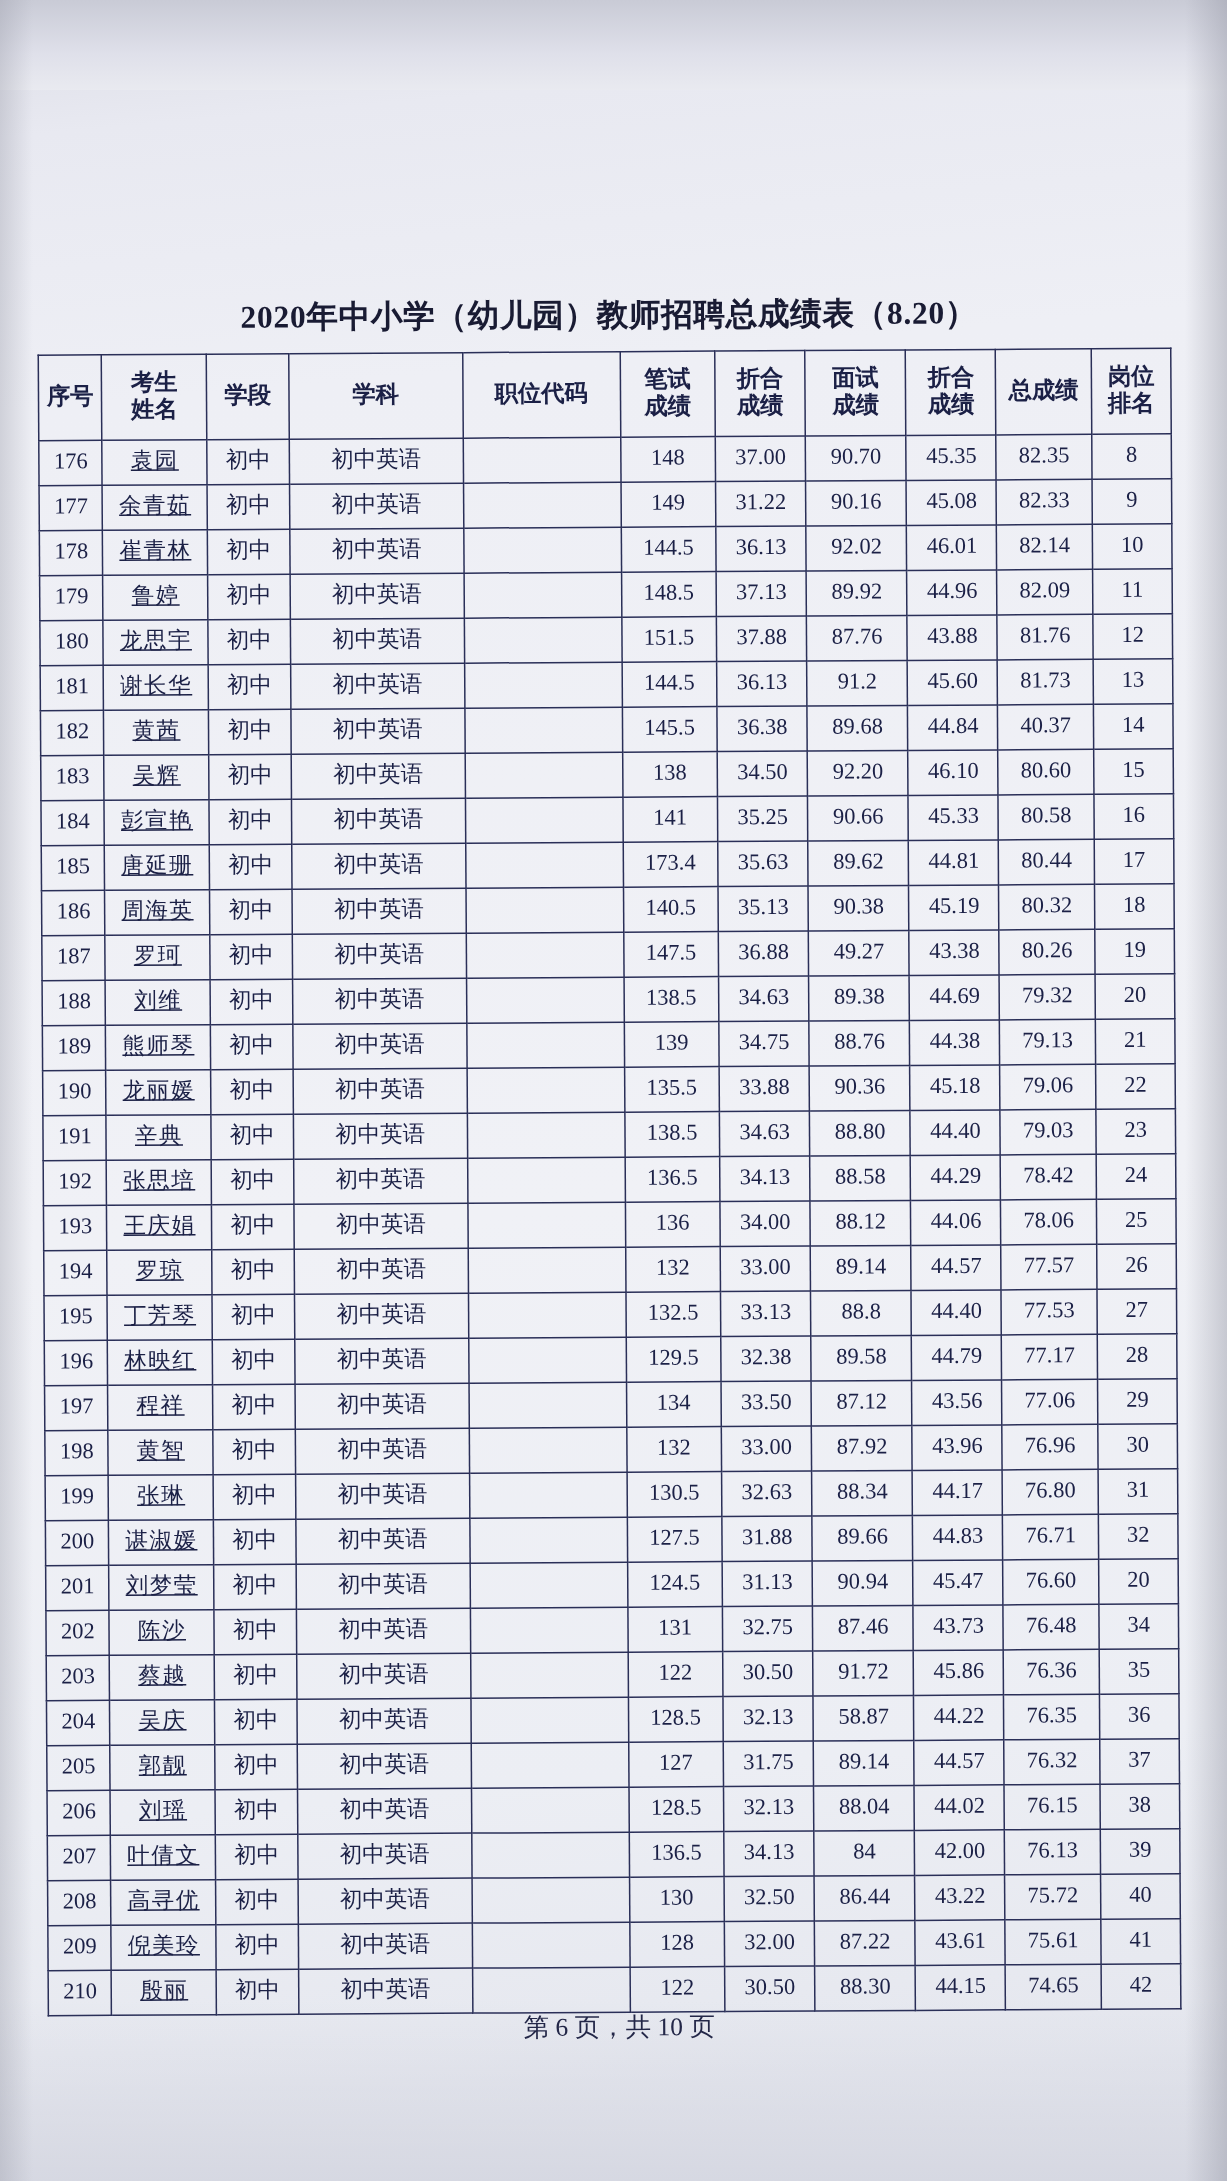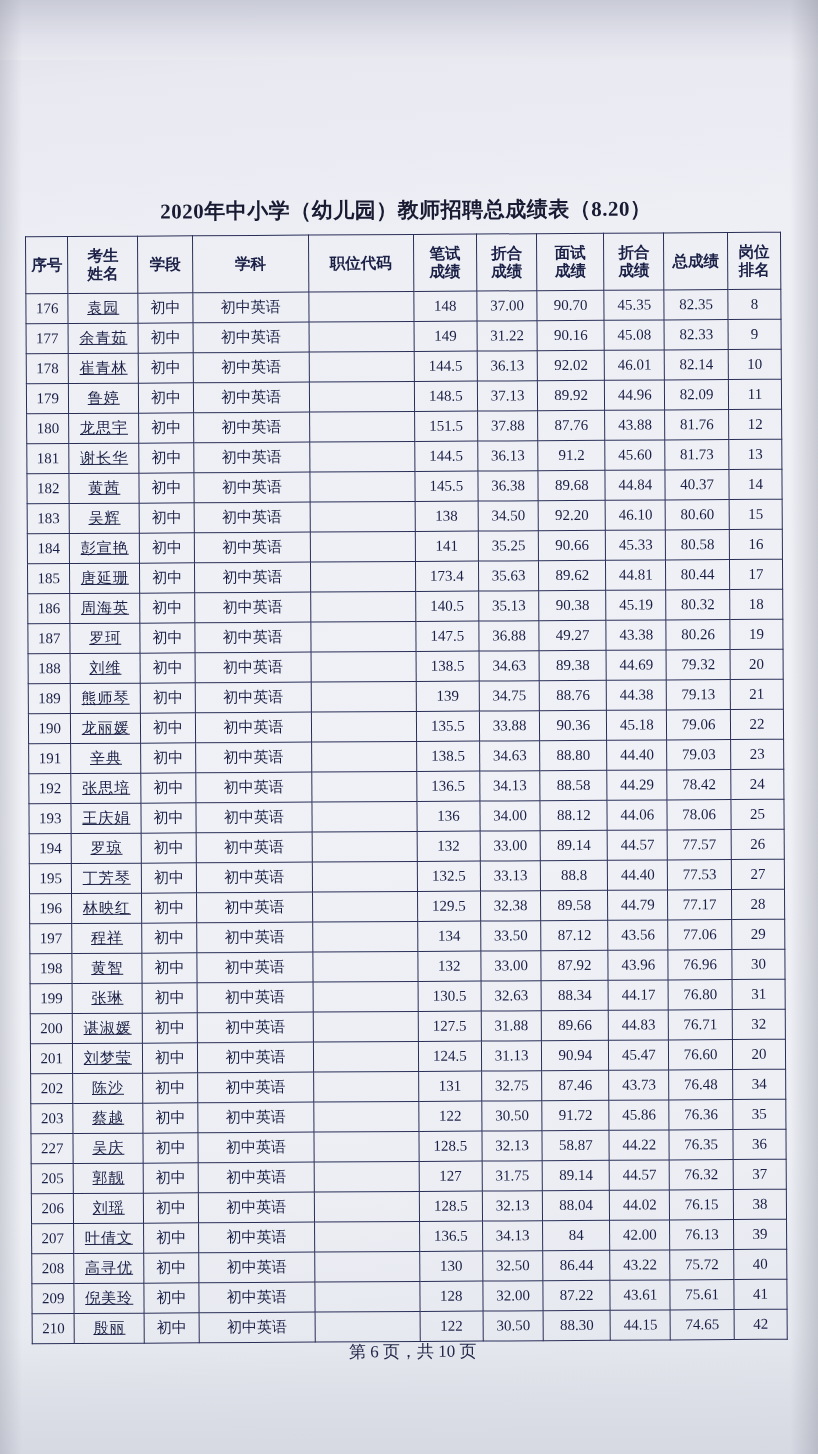--- a/index.html
+++ b/index.html
@@ -545,21 +545,21 @@
           <td>初中英语</td>
           <td></td>
           <td>122</td>
           <td>30.50</td>
           <td>91.72</td>
           <td>45.86</td>
           <td>76.36</td>
           <td>35</td>
         </tr>
         <tr>
-          <td>227</td>
+          <td>204</td>
           <td class="name-cell">吴庆</td>
           <td>初中</td>
           <td>初中英语</td>
           <td></td>
           <td>128.5</td>
           <td>32.13</td>
           <td>58.87</td>
           <td>44.22</td>
           <td>76.35</td>
           <td>36</td>

